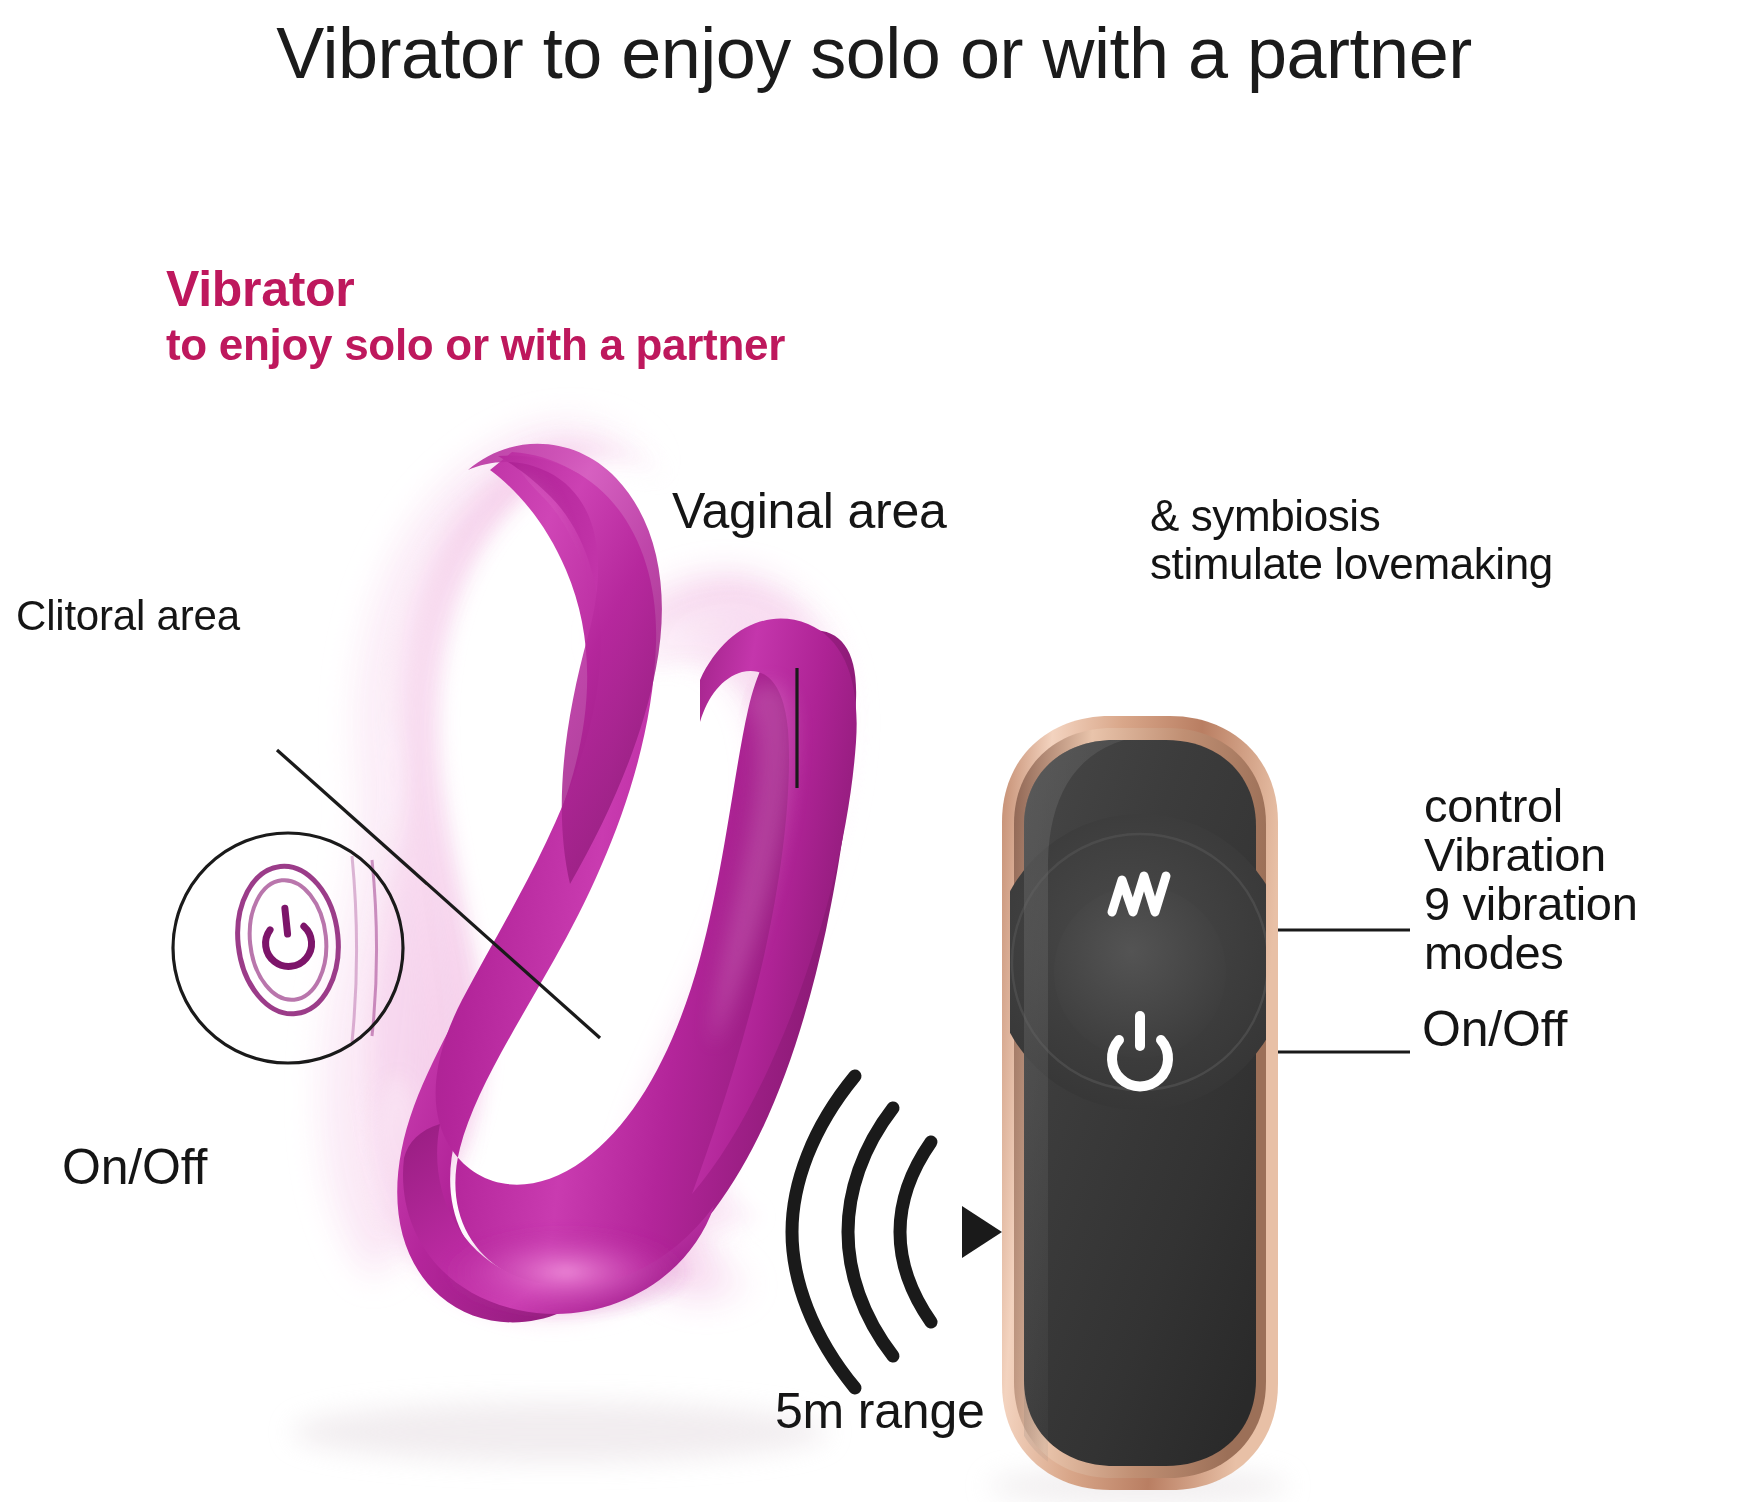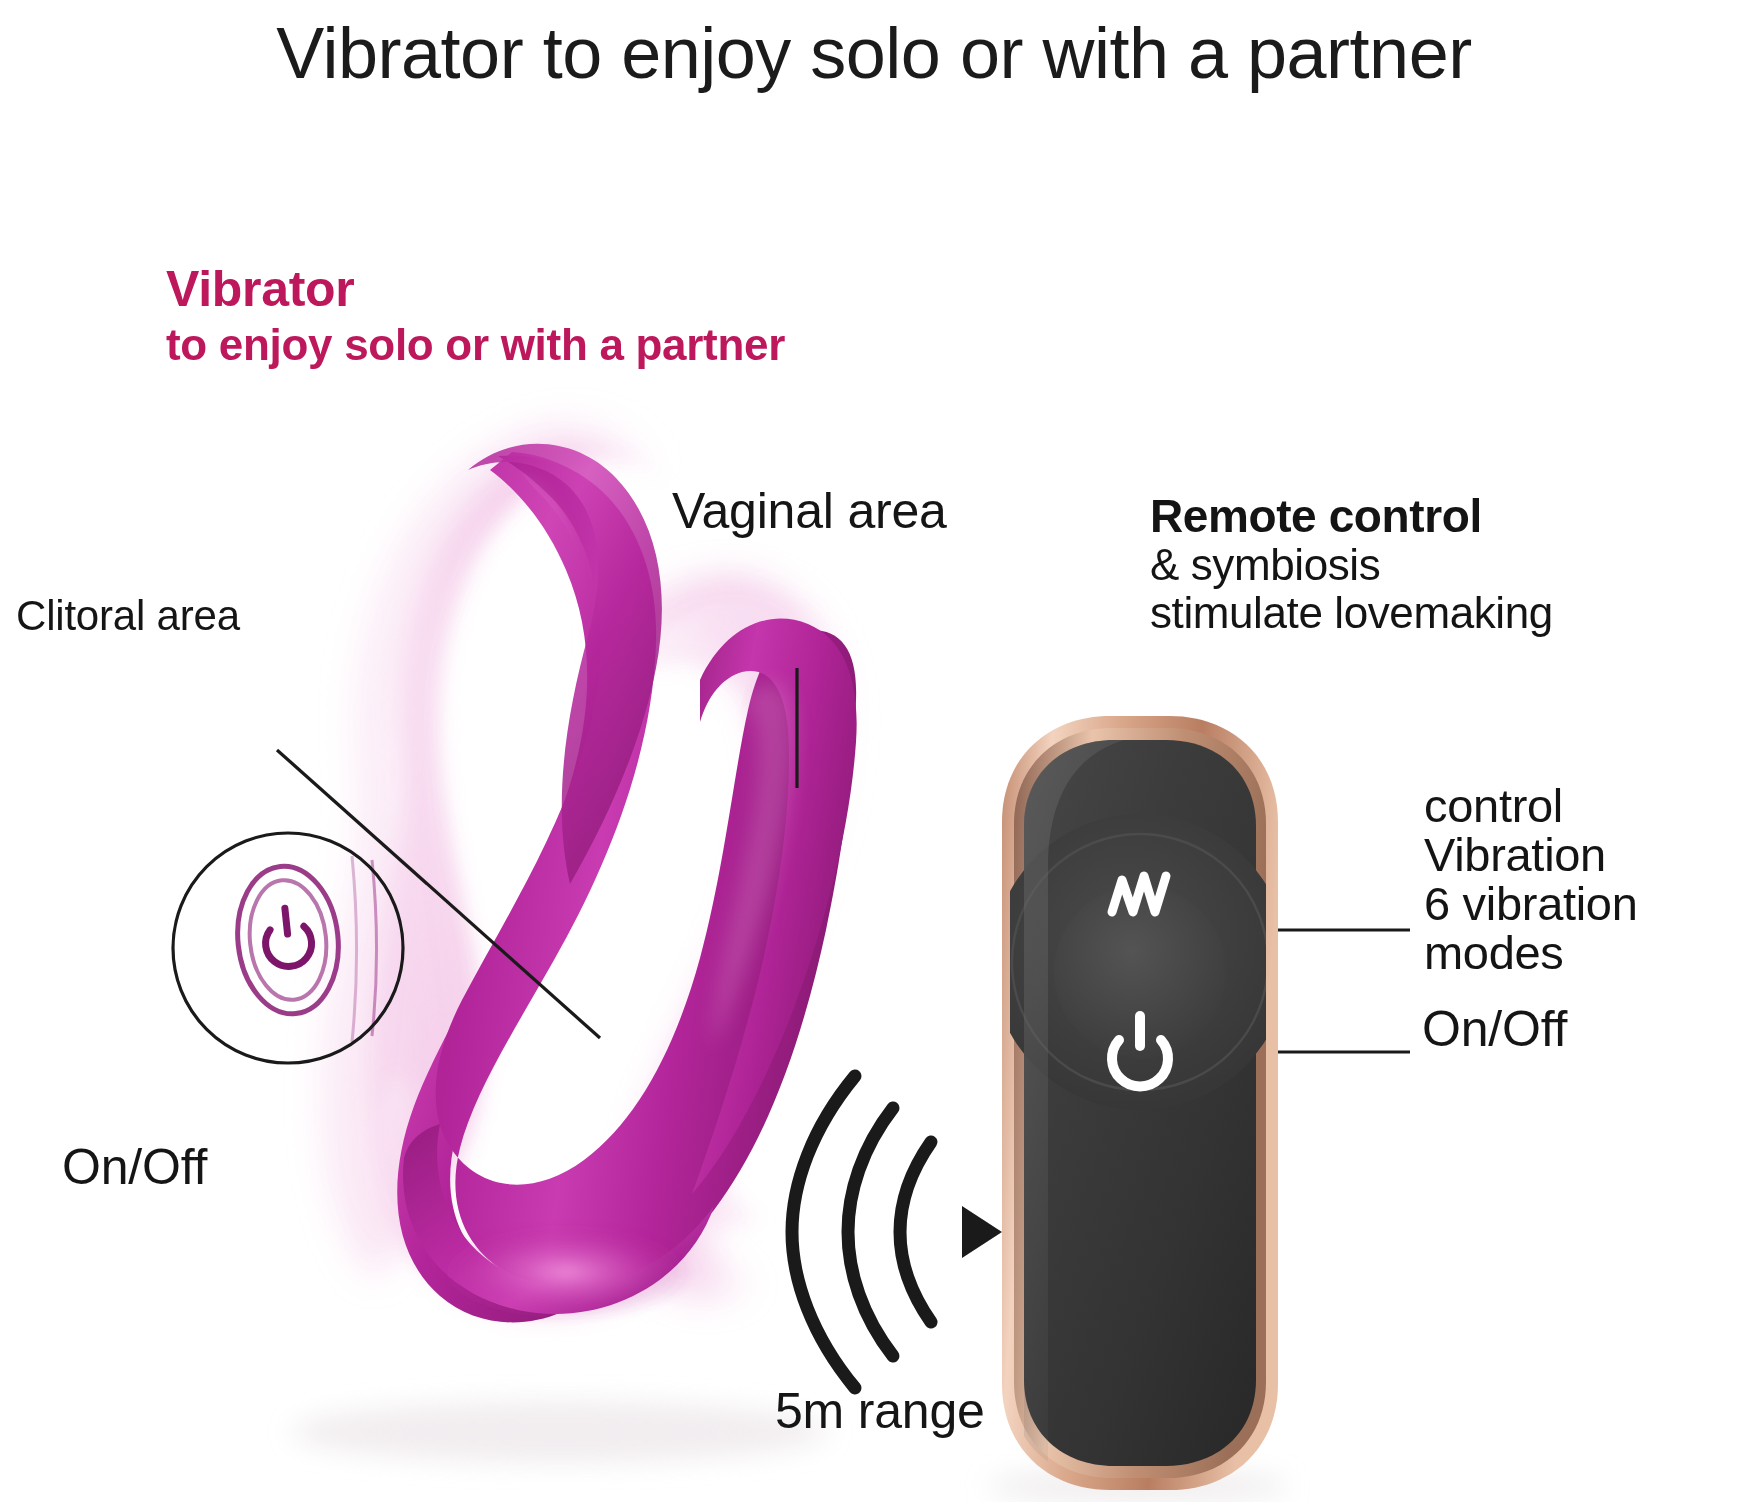--- a/index.html
+++ b/index.html
@@ -416,25 +416,24 @@
 
   <div class="label lbl-onoff-left">On/Off</div>
 
   <div class="label lbl-vaginal">Vaginal area</div>
 
   <div class="label lbl-range">5m range</div>
 
   <div class="label lbl-onoff-right">On/Off</div>
 
   <div class="remote-text">
-    <div class="rt-title">Remote control</div>
     <div class="rt-body">&amp; symbiosis</div>
     <div class="rt-body">stimulate lovemaking</div>
   </div>
 
   <div class="vib-control">
     <div>control</div>
     <div>Vibration</div>
-    <div>6 vibration</div>
+    <div>9 vibration</div>
     <div>modes</div>
   </div>
 
 </div>
 
 </body></html>

